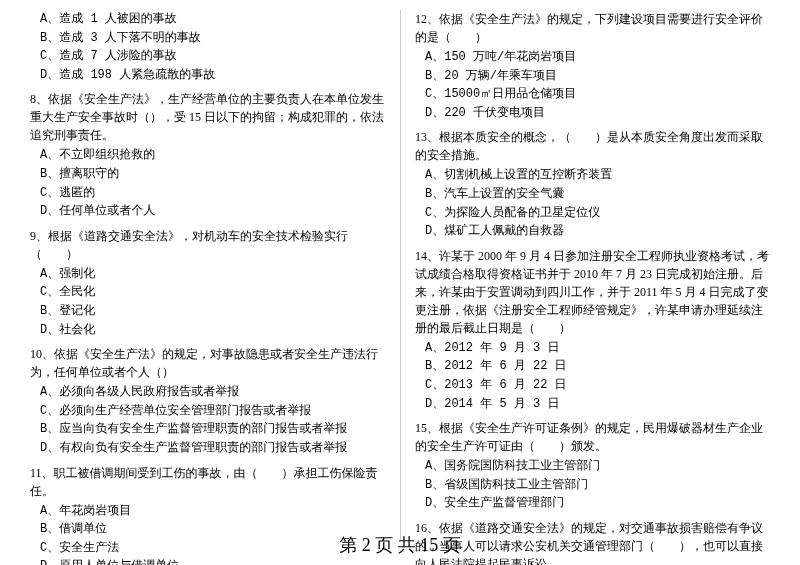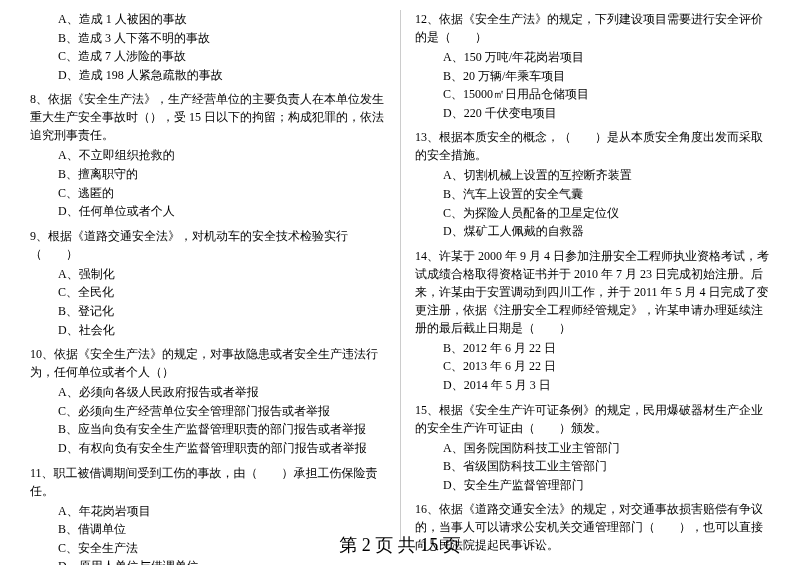--- a/index.html
+++ b/index.html
@@ -39,22 +39,23 @@
     }
     .question-block {
       margin-bottom: 6px;
     }
     .question-text {
       margin-bottom: 2px;
       line-height: 1.5;
       text-indent: 0;
     }
     .option {
-      margin-left: 28px;
+      margin-left: 10px;
       line-height: 1.55;
+      font-family: Liberation Mono, monospace;
     }
     .page-footer {
       position: absolute;
       bottom: 8px;
       left: 0;
       width: 100%;
       text-align: center;
       font-size: 18px;
     }
     .divider {
@@ -129,20 +130,21 @@
       <div class="question-block">
         <div class="question-text">13、根据本质安全的概念，（　　）是从本质安全角度出发而采取的安全措施。</div>
         <div class="option">A、切割机械上设置的互控断齐装置</div>
         <div class="option">B、汽车上设置的安全气囊</div>
         <div class="option">C、为探险人员配备的卫星定位仪</div>
         <div class="option">D、煤矿工人佩戴的自救器</div>
       </div>
 
       <div class="question-block">
         <div class="question-text">14、许某于 2000 年 9 月 4 日参加注册安全工程师执业资格考试，考试成绩合格取得资格证书并于 2010 年 7 月 23 日完成初始注册。后来，许某由于安置调动到四川工作，并于 2011 年 5 月 4 日完成了变更注册，依据《注册安全工程师经管规定》，许某申请办理延续注册的最后截止日期是（　　）</div>
+        <div class="option">A、2012 年 9 月 3 日</div>
         <div class="option">B、2012 年 6 月 22 日</div>
         <div class="option">C、2013 年 6 月 22 日</div>
         <div class="option">D、2014 年 5 月 3 日</div>
       </div>
 
       <div class="question-block">
         <div class="question-text">15、根据《安全生产许可证条例》的规定，民用爆破器材生产企业的安全生产许可证由（　　）颁发。</div>
         <div class="option">A、国务院国防科技工业主管部门</div>
         <div class="option">B、省级国防科技工业主管部门</div>
         <div class="option">D、安全生产监督管理部门</div>

